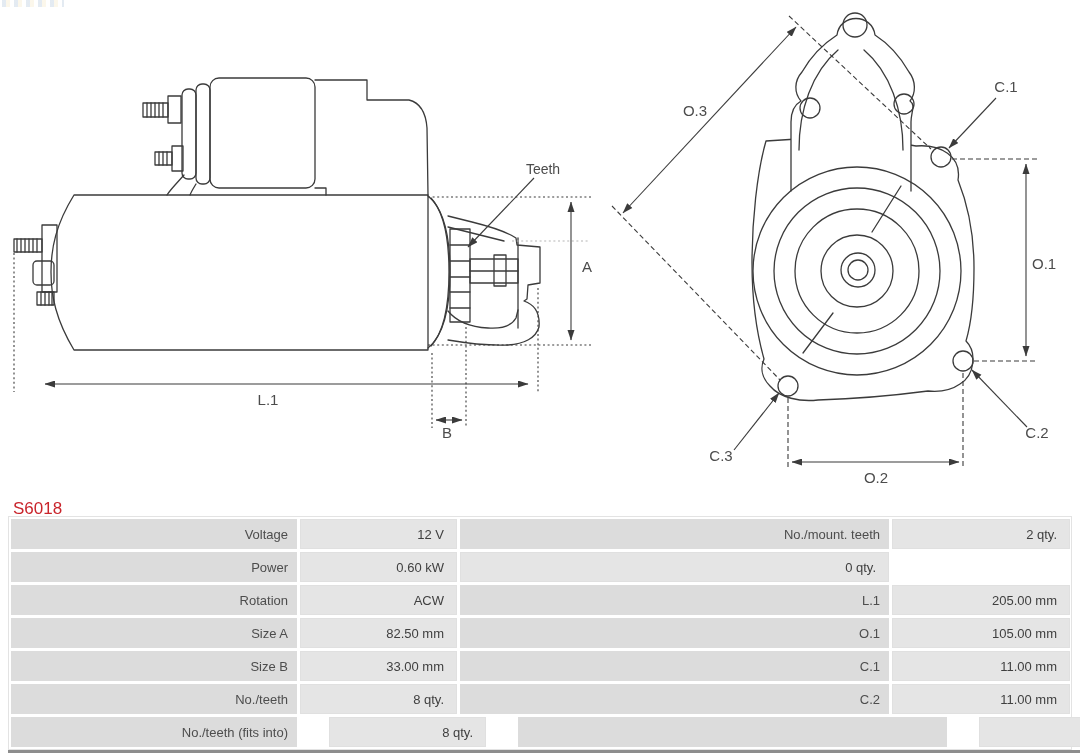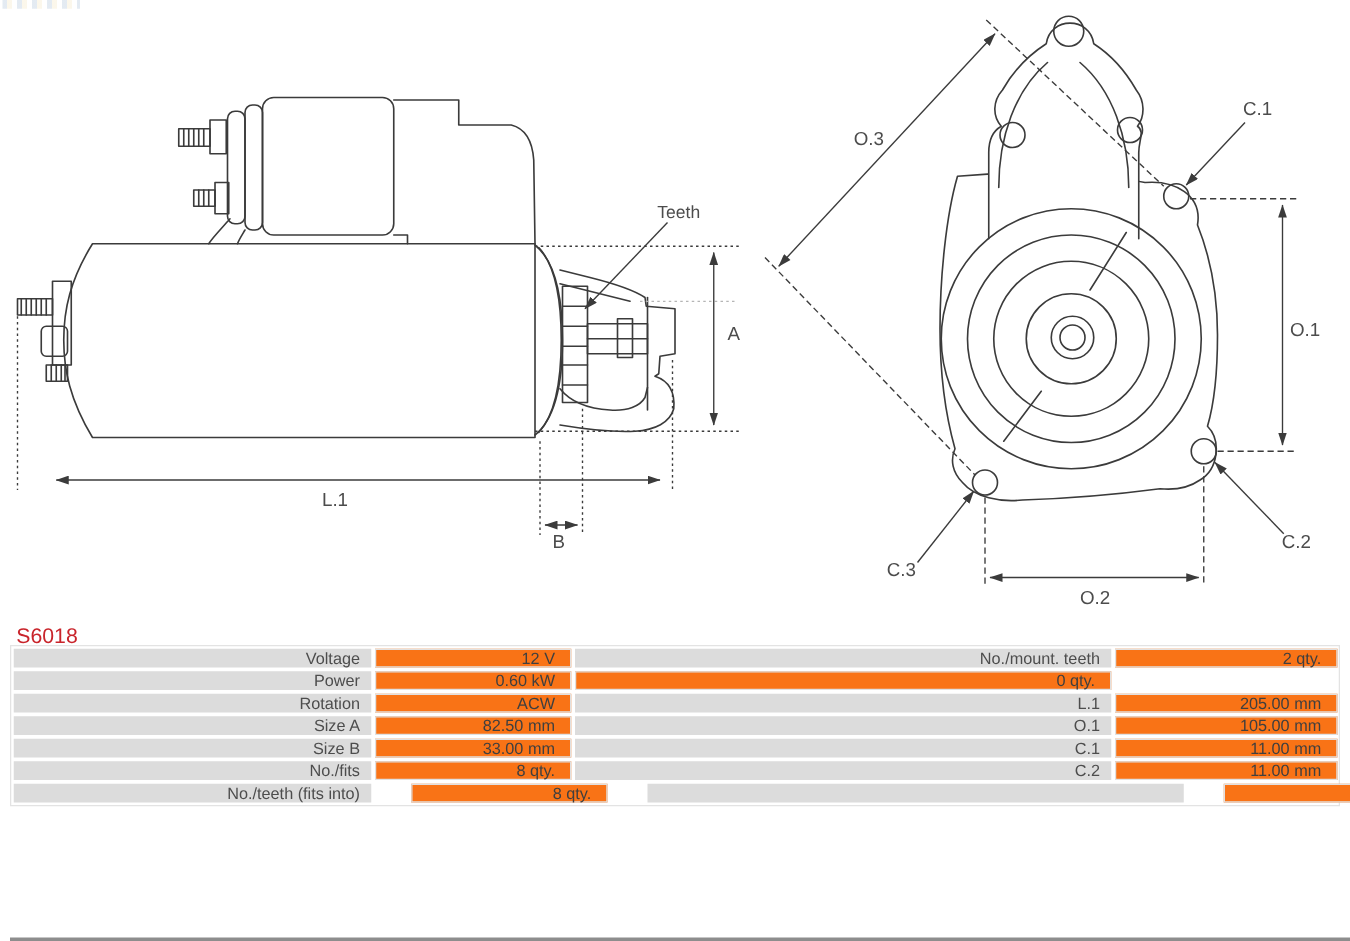--- a/index.html
+++ b/index.html
@@ -18,24 +18,24 @@
   .ctr{stroke:#b5b5b5;stroke-width:1;fill:none;stroke-dasharray:2 2.6;}
   .lab{fill:#4c4c4c;font-size:15px;font-family:"Liberation Sans",sans-serif;}
   .lab.small{font-size:14px;}
   
   .part-no{position:absolute;left:13px;top:499px;font-size:17px;color:#c9242b;}
   
   .spec{position:absolute;left:8px;top:516px;width:1064px;box-sizing:border-box;
         border:1px solid #e3e3e3;background:#ffffff;padding:2px;}
   .row{display:grid;grid-template-columns:286px 157px 429px 178px;grid-column-gap:3px;margin-bottom:3px;}
   .row:last-child{margin-bottom:0;gap:32px;}
-  .cell{height:15px;display:flex;align-items:center;justify-content:flex-end;
+  .cell{height:30px;display:flex;align-items:center;justify-content:flex-end;
         font-size:13px;box-sizing:border-box;}
   .lbl{background:#dcdcdc;color:#4d4d4d;padding-right:9px;}
-  .val{background:#f97316;border:1px solid #e0e0e0;color:#3f3f3f;padding-right:12px;}
+  .val{background:#e5e5e5;border:1px solid #e0e0e0;color:#3f3f3f;padding-right:12px;}
   .bottom-bar{position:absolute;left:8px;top:750px;width:1072px;height:3px;background:#8d8d8d;}
 </style>
 </head>
 <body>
 
 <div id="stage">
 
   <div class="logo-frag"></div>
 
   <svg id="diagram" viewBox="0 0 1080 490">
@@ -216,21 +216,21 @@
       <div class="cell lbl">O.1</div>
       <div class="cell val">105.00 mm</div>
     </div>
     <div class="row">
       <div class="cell lbl">Size B</div>
       <div class="cell val">33.00 mm</div>
       <div class="cell lbl">C.1</div>
       <div class="cell val">11.00 mm</div>
     </div>
     <div class="row">
-      <div class="cell lbl">No./fits</div>
+      <div class="cell lbl">No./teeth</div>
       <div class="cell val">8 qty.</div>
       <div class="cell lbl">C.2</div>
       <div class="cell val">11.00 mm</div>
     </div>
     <div class="row">
       <div class="cell lbl">No./teeth (fits into)</div>
       <div class="cell val">8 qty.</div>
       <div class="cell lbl"></div>
       <div class="cell val"></div>
     </div>

